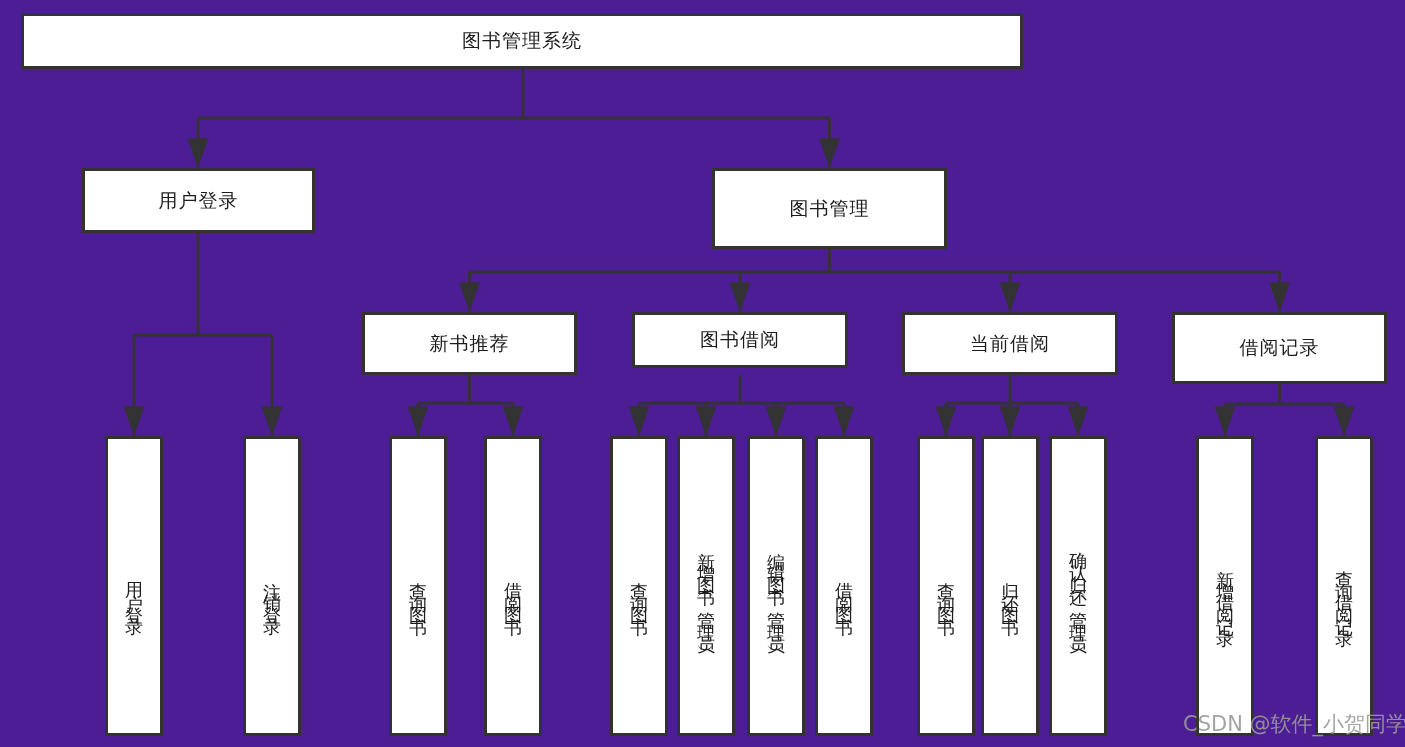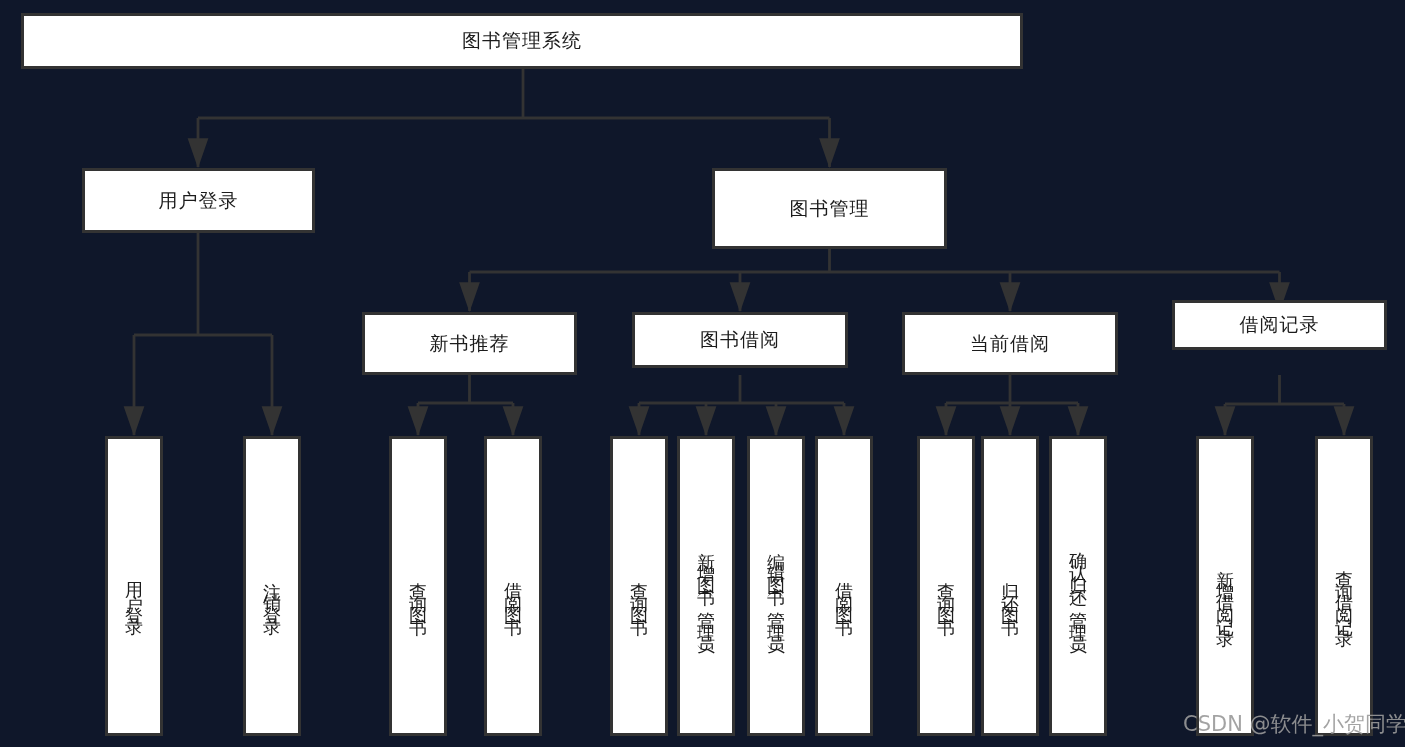--- a/index.html
+++ b/index.html
@@ -1,19 +1,19 @@
 <!DOCTYPE html>
 <html><head>
 <meta charset="utf-8">
 <style>
   html,body{margin:0;padding:0;background:#ffffff;}
   .stage{
     position:relative;
     width:1405px;height:747px;
-    background:#0f172a;
+    background:#4c1d95;
     font-family:"DejaVu Sans","Liberation Sans",sans-serif;
     overflow:hidden;
   }
   .connectors{position:absolute;left:0;top:0;z-index:1;}
   .ln{stroke:#333333;stroke-width:2.8;fill:none;}
   .box{
     position:absolute;
     box-sizing:border-box;
     background:#ffffff;
     border:3px solid #333333;
@@ -104,21 +104,21 @@
 
   <div class="box h" style="left:362px;top:312px;width:215px;height:63px">
     <span>新书推荐</span>
   </div>
   <div class="box h" style="left:632px;top:312px;width:216px;height:56px">
     <span>图书借阅</span>
   </div>
   <div class="box h" style="left:902px;top:312px;width:216px;height:63px">
     <span>当前借阅</span>
   </div>
-  <div class="box h" style="left:1172px;top:300px;width:215px;height:50px">
+  <div class="box h" style="left:1172px;top:312px;width:215px;height:72px">
     <span>借阅记录</span>
   </div>
 
   <div class="box v" style="left:105px;top:436px;width:58px;height:300px">
     <span>用户登录</span>
   </div>
   <div class="box v" style="left:243px;top:436px;width:58px;height:300px">
     <span>注销登录</span>
   </div>
 

